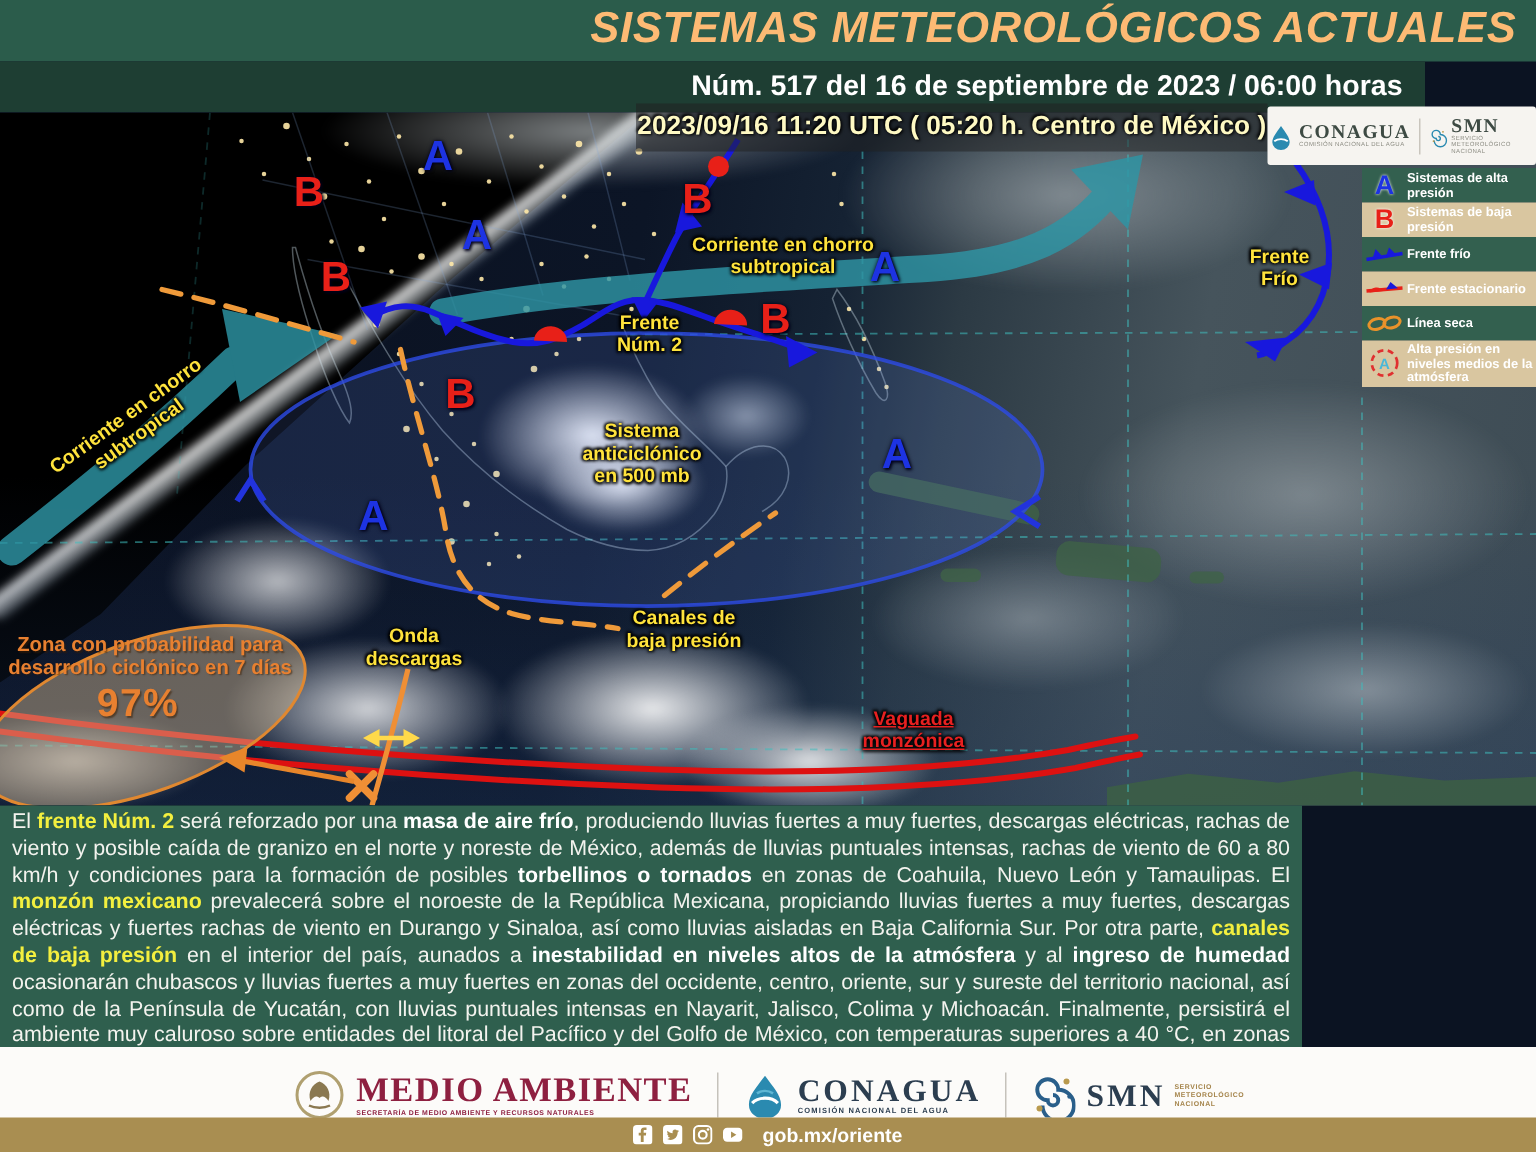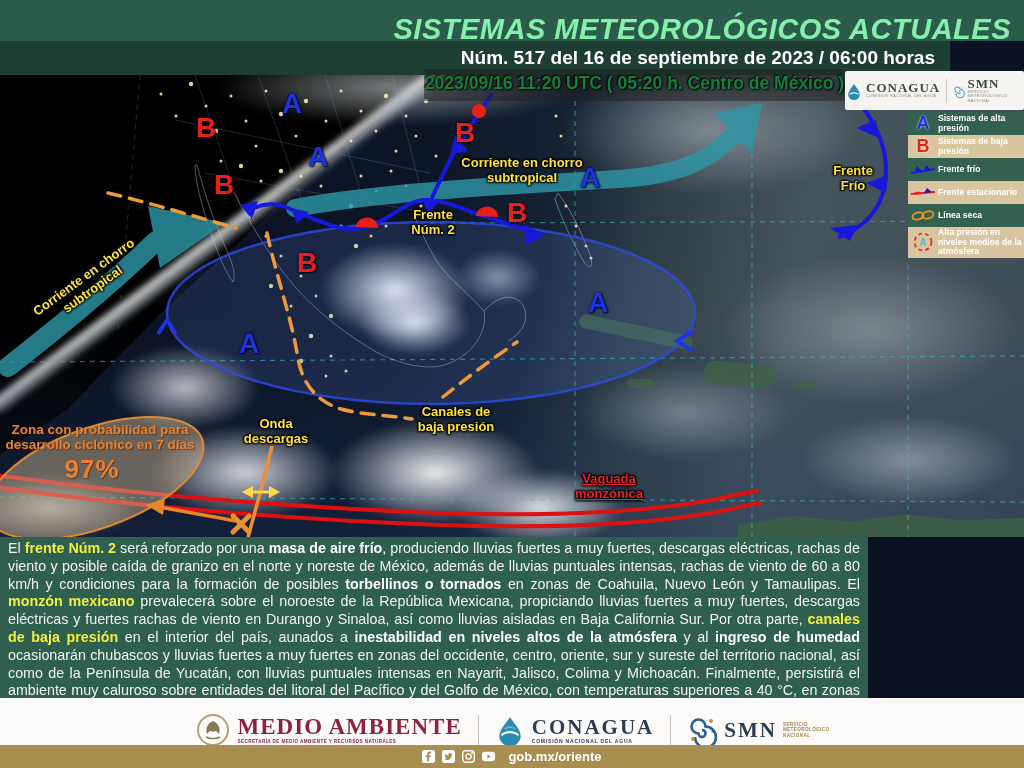--- a/index.html
+++ b/index.html
@@ -1,21 +1,21 @@
 <!DOCTYPE html>
 <html><head>
 <meta charset="utf-8">
 <style>
   html,body{margin:0;padding:0;background:#555;}
   .stage{position:relative;width:1024px;height:768px;overflow:hidden;
          font-family:"Liberation Sans","DejaVu Sans",sans-serif;background:#0b1322;}
   
   .bar1{position:absolute;left:0;top:0;width:1024px;height:41px;background:#2b5c4b;}
-  .bar1 span{position:absolute;right:13px;top:3px;color:#86efac;font-size:29px;font-weight:bold;
-             font-style:italic;letter-spacing:.5px;white-space:nowrap;margin-top:10px;}
+  .bar1 span{position:absolute;right:13px;top:3px;color:#fdba74;font-size:29px;font-weight:bold;
+             font-style:italic;letter-spacing:.5px;white-space:nowrap;}
   .bar2{position:absolute;left:0;top:41px;width:950px;height:34px;background:#1e3e33;}
   .bar2 span{position:absolute;right:15px;top:6px;color:#fff;font-size:19px;font-weight:bold;white-space:nowrap;}
   
   .map{position:absolute;left:0;top:75px;width:1024px;height:462px;overflow:hidden;
        background:linear-gradient(100deg,#0a1020 0%,#0c1526 40%,#152233 52%,#2c3a44 60%,#46545c 75%,#3e4c55 100%);}
   .space{position:absolute;left:0;top:0;width:480px;height:380px;background:#000;
          clip-path:polygon(0 0,90% 0,62% 30%,34% 62%,14% 88%,0 100%);}
   .limb{position:absolute;left:-65px;top:152px;width:580px;height:16px;border-radius:8px;
         background:linear-gradient(to bottom,rgba(255,255,255,.95),rgba(180,200,215,.25));
         transform:rotate(-37deg);filter:blur(3px);}
@@ -34,21 +34,21 @@
   .mlabel.red{color:#e82020;text-decoration:underline;}
   .mlabel.orange{color:#e88030;font-size:13.5px;text-shadow:1px 1px 1px rgba(60,30,0,.55);}
   .mlabel.big{font-size:26px;letter-spacing:1px;}
   .mlabel.rot{transform:translate(-50%,-50%) rotate(-36deg);}
   .pletter{position:absolute;transform:translate(-50%,-50%);font-weight:bold;font-size:28px;
            text-shadow:0 0 3px rgba(0,0,25,.95),1px 1px 2px rgba(0,0,25,.9);}
   .pletter.A{color:#1d33e2;}
   .pletter.B{color:#e82018;}
   
   .timestamp{position:absolute;left:424px;top:69px;width:421px;height:32px;background:rgba(32,32,32,.52);
-             color:#15803d;font-size:17.5px;font-weight:bold;text-align:center;line-height:28px;white-space:nowrap;
+             color:#fef9c3;font-size:17.5px;font-weight:bold;text-align:center;line-height:28px;white-space:nowrap;
              text-shadow:1px 1px 2px #000,-1px -1px 2px #000;z-index:30;}
   .map-logos{position:absolute;left:845px;top:71px;width:179px;height:39px;background:#f6f4f0;
              display:flex;align-items:center;justify-content:center;gap:6px;z-index:30;border-radius:2px;}
   .mini-block{display:flex;align-items:center;gap:3px;}
   .mini-name{font-family:"Liberation Serif","DejaVu Serif",serif;font-weight:bold;color:#3d4a43;font-size:13px;letter-spacing:1px;line-height:12px;}
   .mini-sub{font-size:4px;color:#8a8a80;letter-spacing:.3px;line-height:4.5px;}
   .mini-div{width:1px;height:24px;background:#c9c5bd;}
   
   .legend{position:absolute;left:908px;top:112px;width:116px;z-index:25;font-size:8.6px;line-height:9.6px;
           color:#fff;font-weight:bold;}
@@ -210,20 +210,23 @@
     </svg>
 
     <div class="mlabel rot" style="left:88px;top:208px;">Corriente en chorro
 subtropical</div>
     <div class="mlabel" style="left:522px;top:95px;">Corriente en chorro
 subtropical</div>
     <div class="mlabel" style="left:433px;top:147px;">Frente
 Núm. 2</div>
     <div class="mlabel" style="left:853px;top:103px;">Frente
 Frío</div>
+    <div class="mlabel" style="left:428px;top:227px;">Sistema
+anticiclónico
+en 500 mb</div>
     <div class="mlabel" style="left:456px;top:344px;">Canales de
 baja presión</div>
     <div class="mlabel" style="left:276px;top:356px;">Onda
 descargas</div>
     <div class="mlabel red" style="left:609px;top:411px;">Vaguada
 monzónica</div>
     <div class="mlabel orange" style="left:100px;top:362px;width:230px;">Zona con probabilidad para
 desarrollo ciclónico en 7 días</div>
     <div class="mlabel orange big" style="left:92px;top:394px;">97%</div>
 

